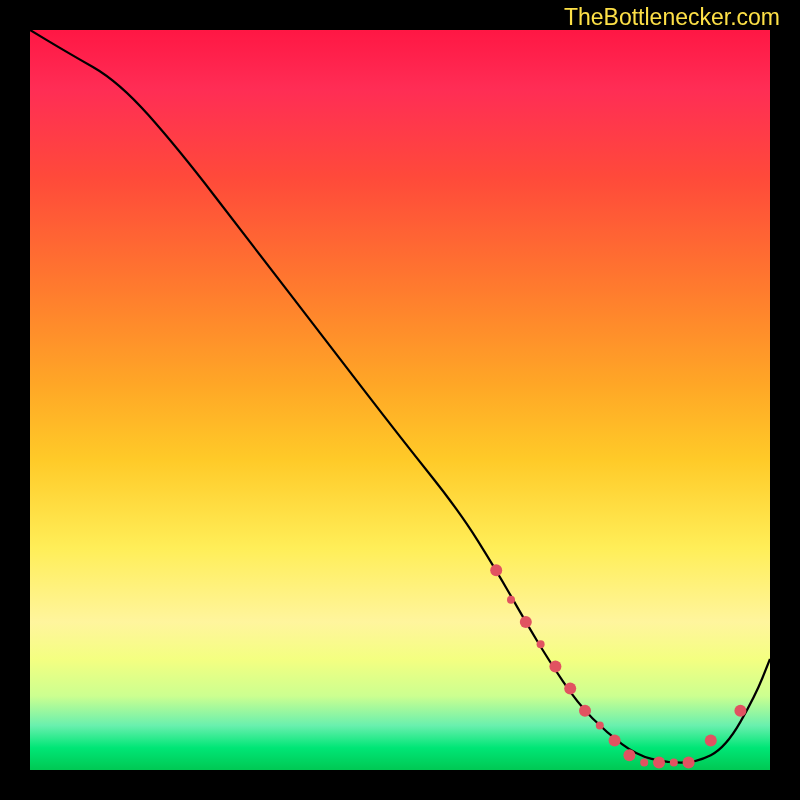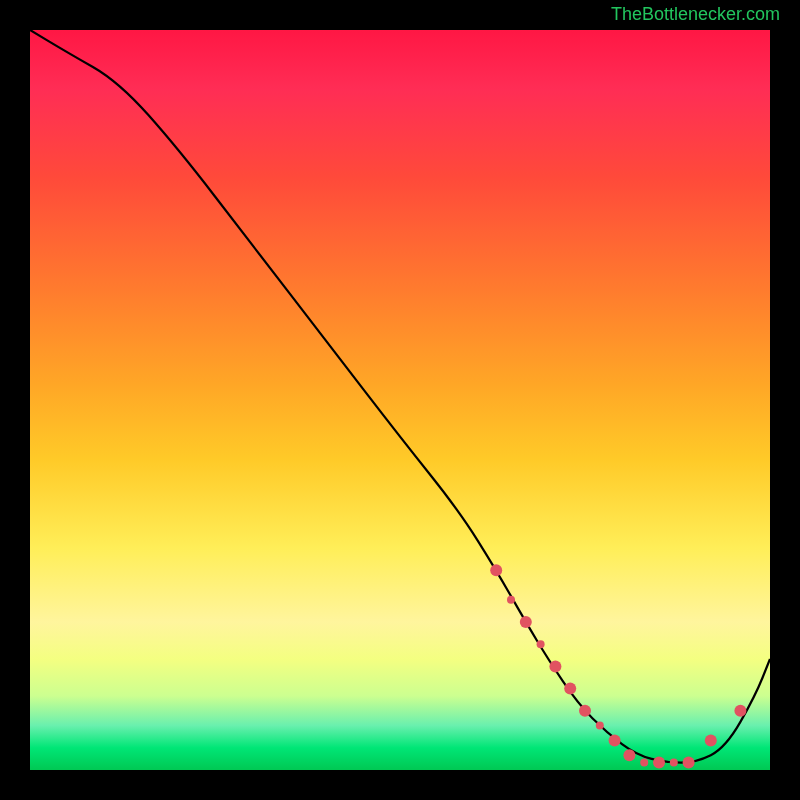--- a/index.html
+++ b/index.html
@@ -13,22 +13,22 @@
   }
   .container {
     width: 800px;
     height: 800px;
     position: relative;
   }
   .watermark {
     position: absolute;
     top: 4px;
     right: 20px;
-    color: #22c55e;
-    font-size: 18px;
+    color: #fde047;
+    font-size: 23px;
     font-weight: 500;
     z-index: 10;
   }
   .plot-area {
     position: absolute;
     left: 30px;
     top: 30px;
     width: 740px;
     height: 740px;
     overflow: hidden;

